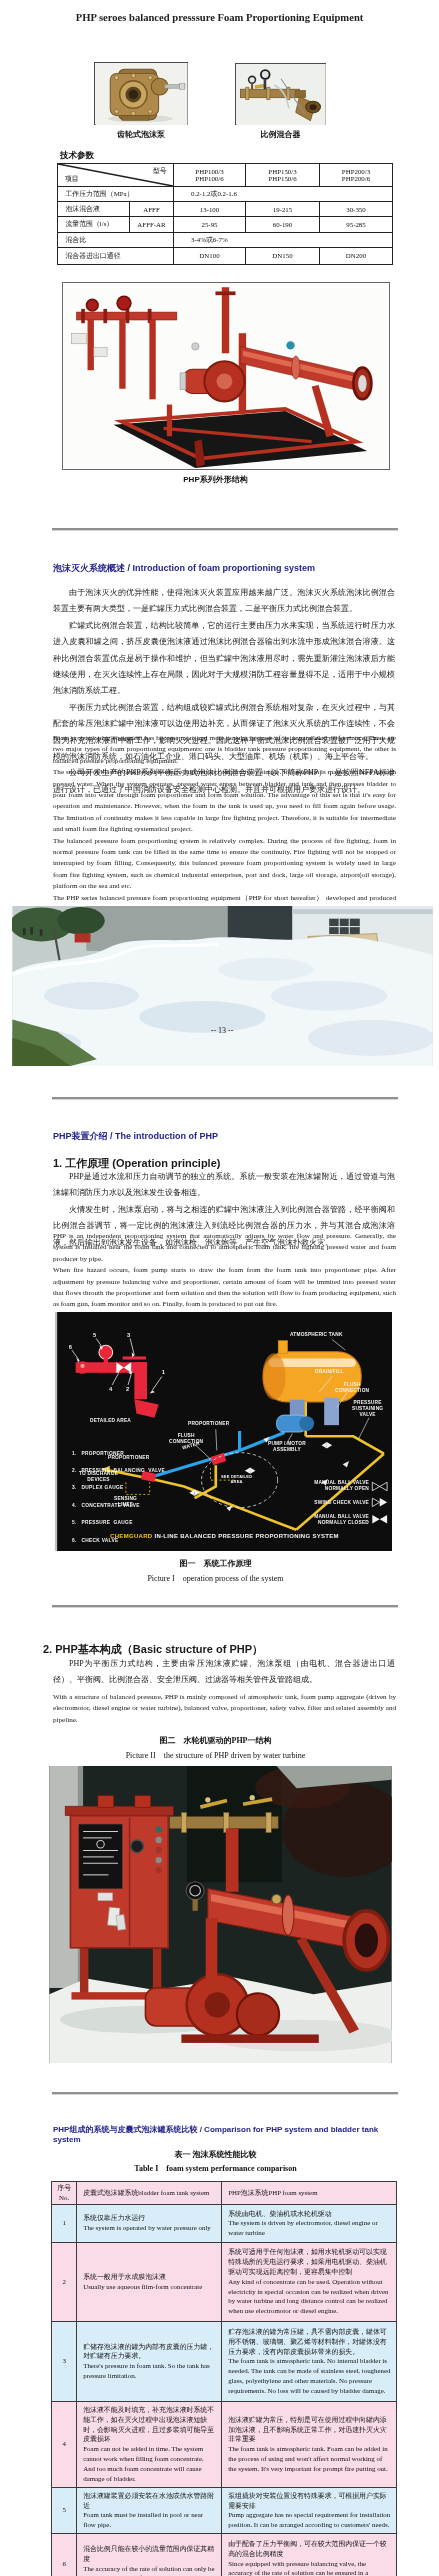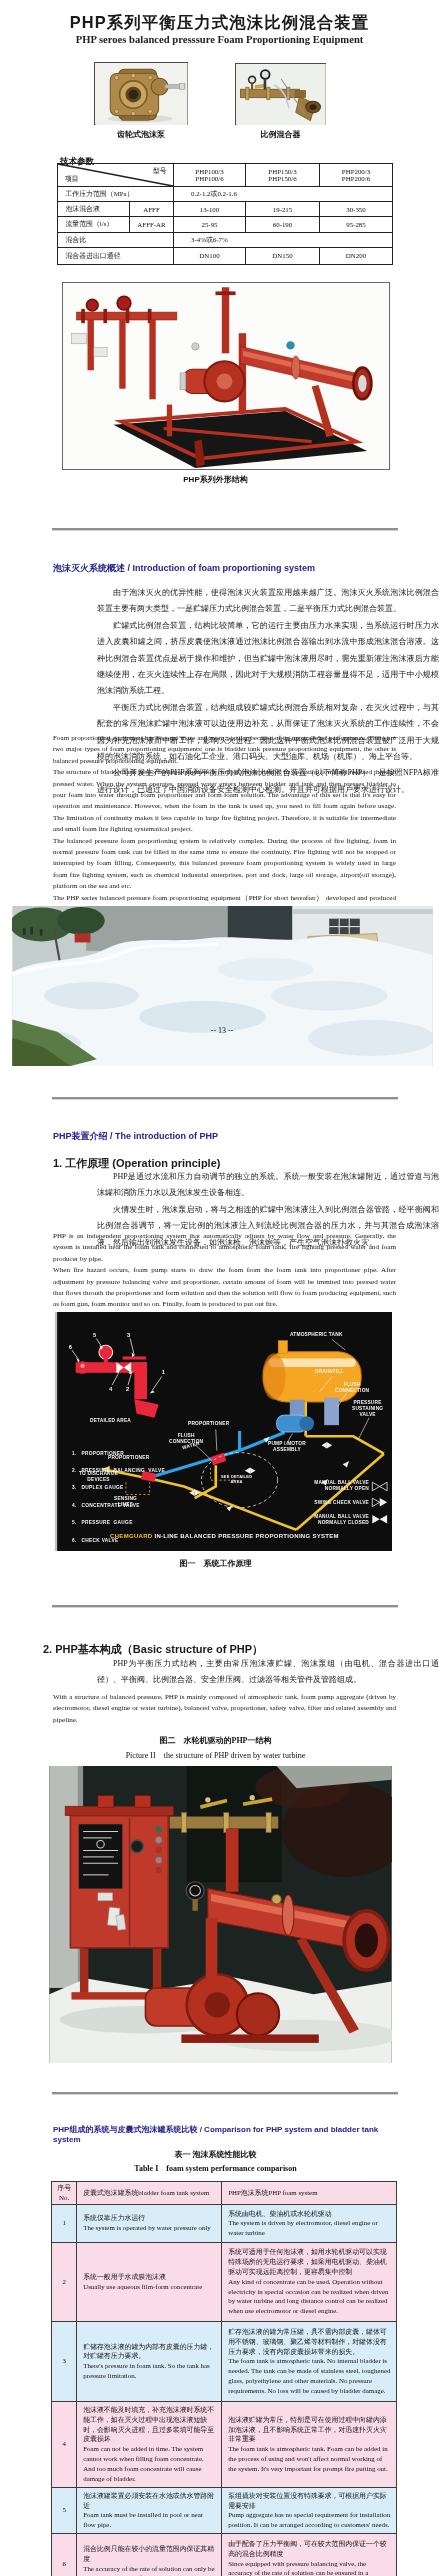--- a/index.html
+++ b/index.html
@@ -38,21 +38,21 @@
   .bold{font-weight:bold;}
   .divider{left:52px;width:346px;height:1.6px;background:#8f8f8f;border-bottom:1.1px solid #d4d4d4;}
 
   
   .blue-head{font-family:"Liberation Sans","DejaVu Sans",sans-serif;font-weight:bold;
              font-size:9px;color:#24248e;}
   .sub-head{font-family:"Liberation Sans","DejaVu Sans",sans-serif;font-weight:600;
             font-size:11px;color:#1a1a1a;}
 
   
-  .cn-block{width:342px;font-size:8px;line-height:16.4px;text-align:justify;color:#151515;margin-left:44px;}
+  .cn-block{width:342px;font-size:8px;line-height:16.4px;text-align:justify;color:#151515;}
   .cn-block p{margin:0;text-indent:2em;}
   .en-block{width:343px;font-size:7.1px;line-height:11.4px;text-align:justify;color:#151515;}
   .en-block p{margin:0;}
 
   
   .diagram-box{background:#0d0d0d;box-shadow:3.2px 0 0 #c9c9c9 inset, -2.1px 0 0 #bfbfbf;}
   .diagram-box svg{position:absolute;left:0;top:0;}
   .dlabel{position:absolute;color:#f2f2f2;font-family:"Liberation Sans","DejaVu Sans",sans-serif;
           font-size:4.8px;font-weight:bold;letter-spacing:0.2px;white-space:pre-line;
           text-align:center;line-height:5.8px;}
@@ -75,21 +75,20 @@
 
   .pgnum{position:absolute;width:100%;text-align:center;font-size:8px;color:#111;
          font-family:"Liberation Serif","DejaVu Serif",serif;}
 </style>
 </head>
 <body>
 
 <div id="page">
 
   <div class="abs title-block">
-    <h1 class="title-cn">PHP系列平衡压力式泡沫比例混合装置</h1>
     <div class="title-en">PHP seroes balanced presssure Foam Proportioning Equipment</div>
   </div>
 
   <div class="abs photo-frame" style="left:94px;top:62px;width:94px;height:63px;">
     <svg width="93" height="62" viewBox="0 0 175 118">
       <rect x="0" y="0" width="175" height="118" fill="#f1f2ee"></rect>
       <ellipse cx="85" cy="106" rx="62" ry="7" fill="#dcdcd6"></ellipse>
       <rect x="44" y="12" width="72" height="96" rx="10" fill="#97713a" stroke="#6e5224" stroke-width="2"></rect>
       <rect x="28" y="20" width="92" height="80" rx="12" fill="#b08a4a" stroke="#7a5a28" stroke-width="2"></rect>
       <circle cx="72" cy="60" r="26" fill="#c9a55e" stroke="#7a5a28" stroke-width="3"></circle>
@@ -126,21 +125,21 @@
       <path d="M72,40 C92,50 96,66 100,84" stroke="#c3ccd0" stroke-width="3" fill="none"></path>
       <rect x="112" y="50" width="20" height="14" fill="#8a6a33" stroke="#6e5526"></rect>
       <polygon points="120,62 150,76 141,108 113,92" fill="#a07a3c" stroke="#6e5526" stroke-width="1.5"></polygon>
       <ellipse cx="146" cy="82" rx="14" ry="11" fill="#6e4f22" stroke="#4d3312" stroke-width="2"></ellipse>
       <ellipse cx="146" cy="82" rx="7" ry="5.5" fill="#33230e"></ellipse>
       <line x1="85" y1="28" x2="130" y2="95" stroke="#8a9094" stroke-width="2"></line>
     </svg>
   </div>
   <div class="abs photo-caption" style="left:235px;top:129px;width:91px;">比例混合器</div>
 
-  <div class="abs sec-label" style="left:60px;top:156px;">技术参数</div>
+  <div class="abs sec-label" style="left:60px;top:150px;">技术参数</div>
 
   <div class="abs" style="left:57px;top:163px;">
     <table class="tech">
       <colgroup>
           <col style="width:72px">
           <col style="width:44px">
           <col style="width:72px">
           <col style="width:74px">
           <col style="width:73px">
         </colgroup>
@@ -454,20 +453,21 @@
 NORMALLY OPEN</div>
     <div class="dlabel" style="left:244px;top:188px;width:68px;text-align:right;">SWING CHECK VALVE</div>
     <div class="dlabel" style="left:244px;top:202px;width:68px;text-align:right;">MANUAL BALL VALVE
 NORMALLY CLOSED</div>
     <div class="dfooter" style="top:221px;">
       <span class="brand">CHEMGUARD</span><span> IN-LINE BALANCED PRESSURE PROPORTIONING SYSTEM</span>
     </div>
   </div>
 
   <div class="abs center-cap bold" style="top:1558px;">图一　系统工作原理</div>
+  <div class="abs center-cap" style="top:1573px;">Picture I　operation process of the system</div>
 
   <div class="abs divider" style="top:1605px;"></div>
 
   <div class="abs sub-head" style="left:43px;top:1642px;">2.  PHP基本构成（Basic structure of PHP）</div>
 
   <div class="abs cn-block" style="left:53px;top:1656px;">
     <p>PHP为平衡压力式结构，主要由常压泡沫液贮罐、泡沫泵组（由电机、混合器进出口通径）、平衡阀、比例混合器、安全泄压阀、过滤器等相关管件及管路组成。</p>
   </div>
 
   <div class="abs center-cap bold" style="top:1735px;">图二　水轮机驱动的PHP一结构</div>

